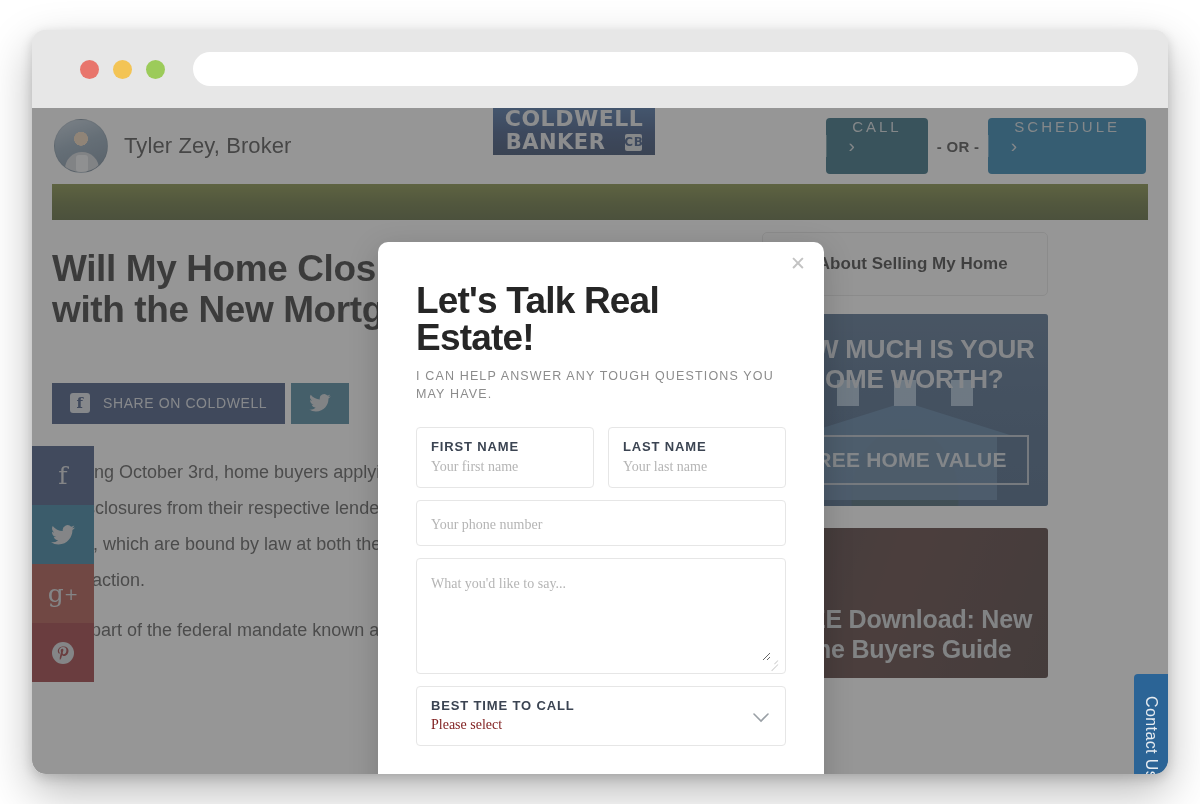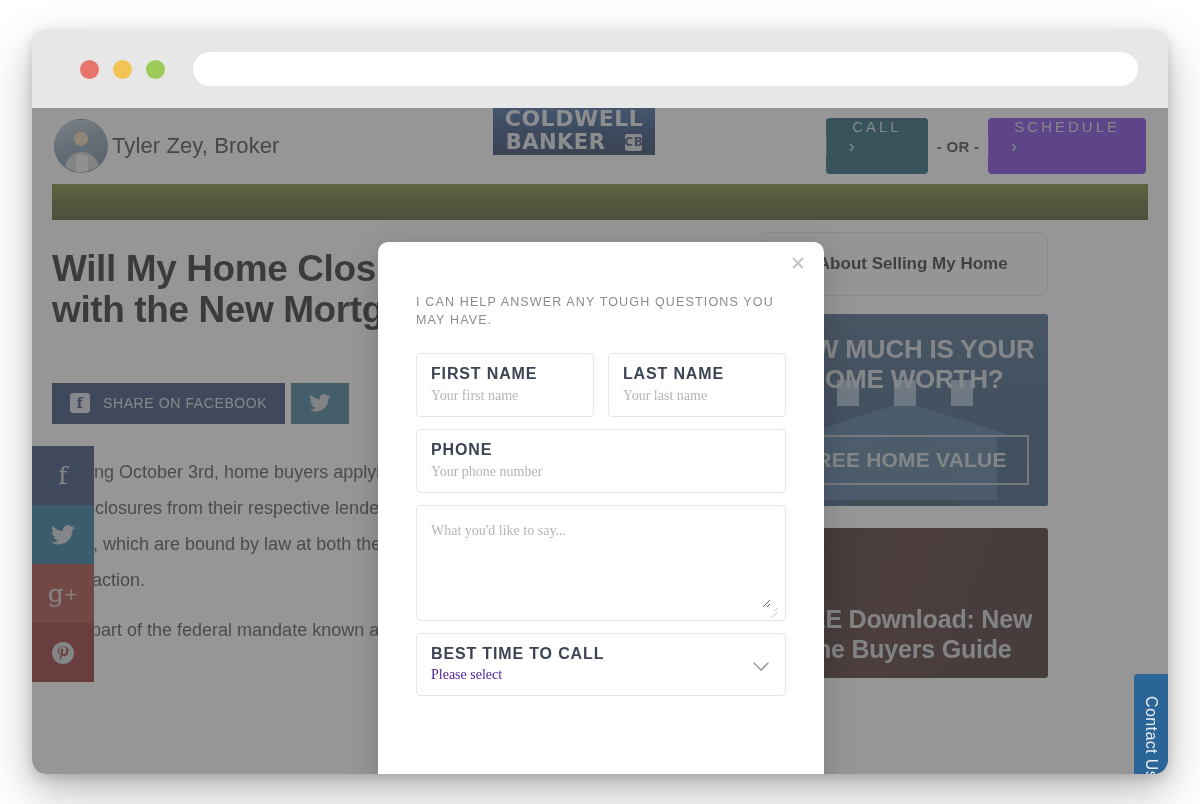--- a/index.html
+++ b/index.html
@@ -71,21 +71,21 @@
   
   .site-header {
     position: relative;
     height: 76px;
     background: #ffffff;
     display: flex;
     align-items: center;
     padding: 0 22px;
   }
   .broker {
-    display: flex; align-items: center; gap: 4px;
+    display: flex; align-items: center; gap: 16px;
   }
   .avatar {
     width: 54px; height: 54px; border-radius: 50%;
     background:
       radial-gradient(circle at 50% 36%, #f0cfae 0 16%, transparent 17%),
       linear-gradient(160deg, #b9c9d8 0%, #7f98ad 45%, #5d7489 100%);
     position: relative; overflow: hidden;
     border: 1px solid rgba(0,0,0,0.08);
   }
   .avatar::before {
@@ -131,21 +131,21 @@
   .cta-btn .lbl {
     display: flex; align-items: center; padding: 0 26px;
     color: #cfd8de; font-size: 15px; letter-spacing: 3px; white-space: nowrap;
   }
   .cta-btn .arrow {
     display: flex; align-items: center; justify-content: center;
     width: 50px; border-left: 1px solid rgba(255,255,255,0.32);
     color: #cfd8de; font-size: 19px;
   }
   .cta-call { background: #0b5066; }
-  .cta-schedule { background: #6d28d9; }
+  .cta-schedule { background: #0369a1; }
   .or-text { font-size: 15px; color: #2d2d2d; font-weight: 600; letter-spacing: .3px; }
 
   
   .hero {
     height: 36px; margin: 0 20px;
     background: linear-gradient(180deg,#6d7a22 0%,#4c5a18 55%,#3c4a14 100%);
   }
 
   
   .body-cols { display: flex; padding: 0 20px; gap: 20px; }
@@ -276,30 +276,30 @@
   .modal-sub {
     margin-top: 11px; font-size: 12.5px; color: #8c8c8c; letter-spacing: 1.15px;
     line-height: 1.45; text-transform: uppercase;
   }
 
   .field {
     border: 1px solid #e6e6e6; border-radius: 4px; padding: 11px 14px 12px 14px;
     background: #ffffff; position: relative;
   }
   .field-label {
-    font-size: 16px; font-weight: 700; color: #3b4452; letter-spacing: .85px;
+    font-size: 13px; font-weight: 700; color: #3b4452; letter-spacing: .85px;
     text-transform: uppercase; display: block;
   }
   .field input, .field textarea, .field .selval {
     border: none; outline: none; width: 100%; background: transparent;
     font-size: 14px; color: #3a3a3a; font-family: Liberation Serif, serif;
     padding: 0; margin-top: 5px; display: block;
   }
   .field input::placeholder, .field textarea::placeholder { color: #b5b5b5; }
-  .field .selval { color: #4c1d95; margin-top: 4px; }
+  .field .selval { color: #7f1d1d; margin-top: 4px; }
   .field textarea { resize: vertical; height: 86px; line-height: 1.25; }
 
   .row2 { display: flex; gap: 14px; margin-top: 24px; }
   .row2 .field { flex: 1; min-width: 0; }
   .field-block { margin-top: 12px; }
 
   .resize-grip {
     position: absolute; right: 7px; bottom: 6px; width: 9px; height: 9px; opacity: .45;
   }
   .resize-grip::before, .resize-grip::after {
@@ -362,21 +362,21 @@
       <div class="hero"></div>
 
       <div class="body-cols">
 
         <div class="col-main">
           <h1 class="article-title">Will My Home Closing Be Delayed with the New Mortgage Disclosures?</h1>
 
           <div class="share-row">
             <div class="share-fb">
               <span class="fb-glyph">f</span>
-              <span>SHARE ON FACEBOOK</span>
+              <span>SHARE ON COLDWELL</span>
             </div>
             <div class="share-tw">
               <svg width="22" height="18" viewBox="0 0 24 20">
                 <path fill="#c9ced3" d="M24 2.4a9.6 9.6 0 0 1-2.8.8A4.9 4.9 0 0 0 23.3.6a9.7 9.7 0 0 1-3.1 1.2A4.85 4.85 0 0 0 11.8 6 13.8 13.8 0 0 1 1.7.9a4.85 4.85 0 0 0 1.5 6.5A4.8 4.8 0 0 1 1 6.8v.1a4.85 4.85 0 0 0 3.9 4.8 4.9 4.9 0 0 1-2.2.1 4.86 4.86 0 0 0 4.5 3.4A9.7 9.7 0 0 1 0 17.3a13.7 13.7 0 0 0 7.5 2.2c9 0 13.9-7.5 13.9-13.9v-.6A10 10 0 0 0 24 2.4z"></path>
               </svg>
             </div>
           </div>
 
           <p class="para para-top">Starting October 3rd, home buyers applying for a mortgage will receive a new set of disclosures from their respective lenders. Lenders must disclose to buyers twice, which are bound by law at both the beginning and the end of the transaction.</p>
           <p class="para">This part of the federal mandate known as the TILA-RESPA Integrated Disclosure rule.</p>
@@ -423,35 +423,35 @@
       <div class="contact-tab">
         <span>Contact Us!</span>
       </div>
     </div>
 
     <div class="dim"></div>
 
     <div class="modal">
       <button class="modal-close">✕</button>
 
+      <div class="modal-title">Let's Talk Real Estate!</div>
       <div class="modal-sub">I CAN HELP ANSWER ANY TOUGH QUESTIONS YOU MAY HAVE.</div>
 
       <div class="row2">
         <div class="field">
           <label class="field-label">FIRST NAME</label>
           <input type="text" placeholder="Your first name" style="">
         </div>
         <div class="field">
           <label class="field-label">LAST NAME</label>
           <input type="text" placeholder="Your last name" style="">
         </div>
       </div>
 
       <div class="field field-block">
-        <label class="field-label">PHONE</label>
         <input type="text" placeholder="Your phone number" style="">
       </div>
 
       <div class="field field-block">
         <textarea placeholder="What you'd like to say..." style=""></textarea>
         <span class="resize-grip"></span>
       </div>
 
       <div class="field field-block">
         <label class="field-label">BEST TIME TO CALL</label>

